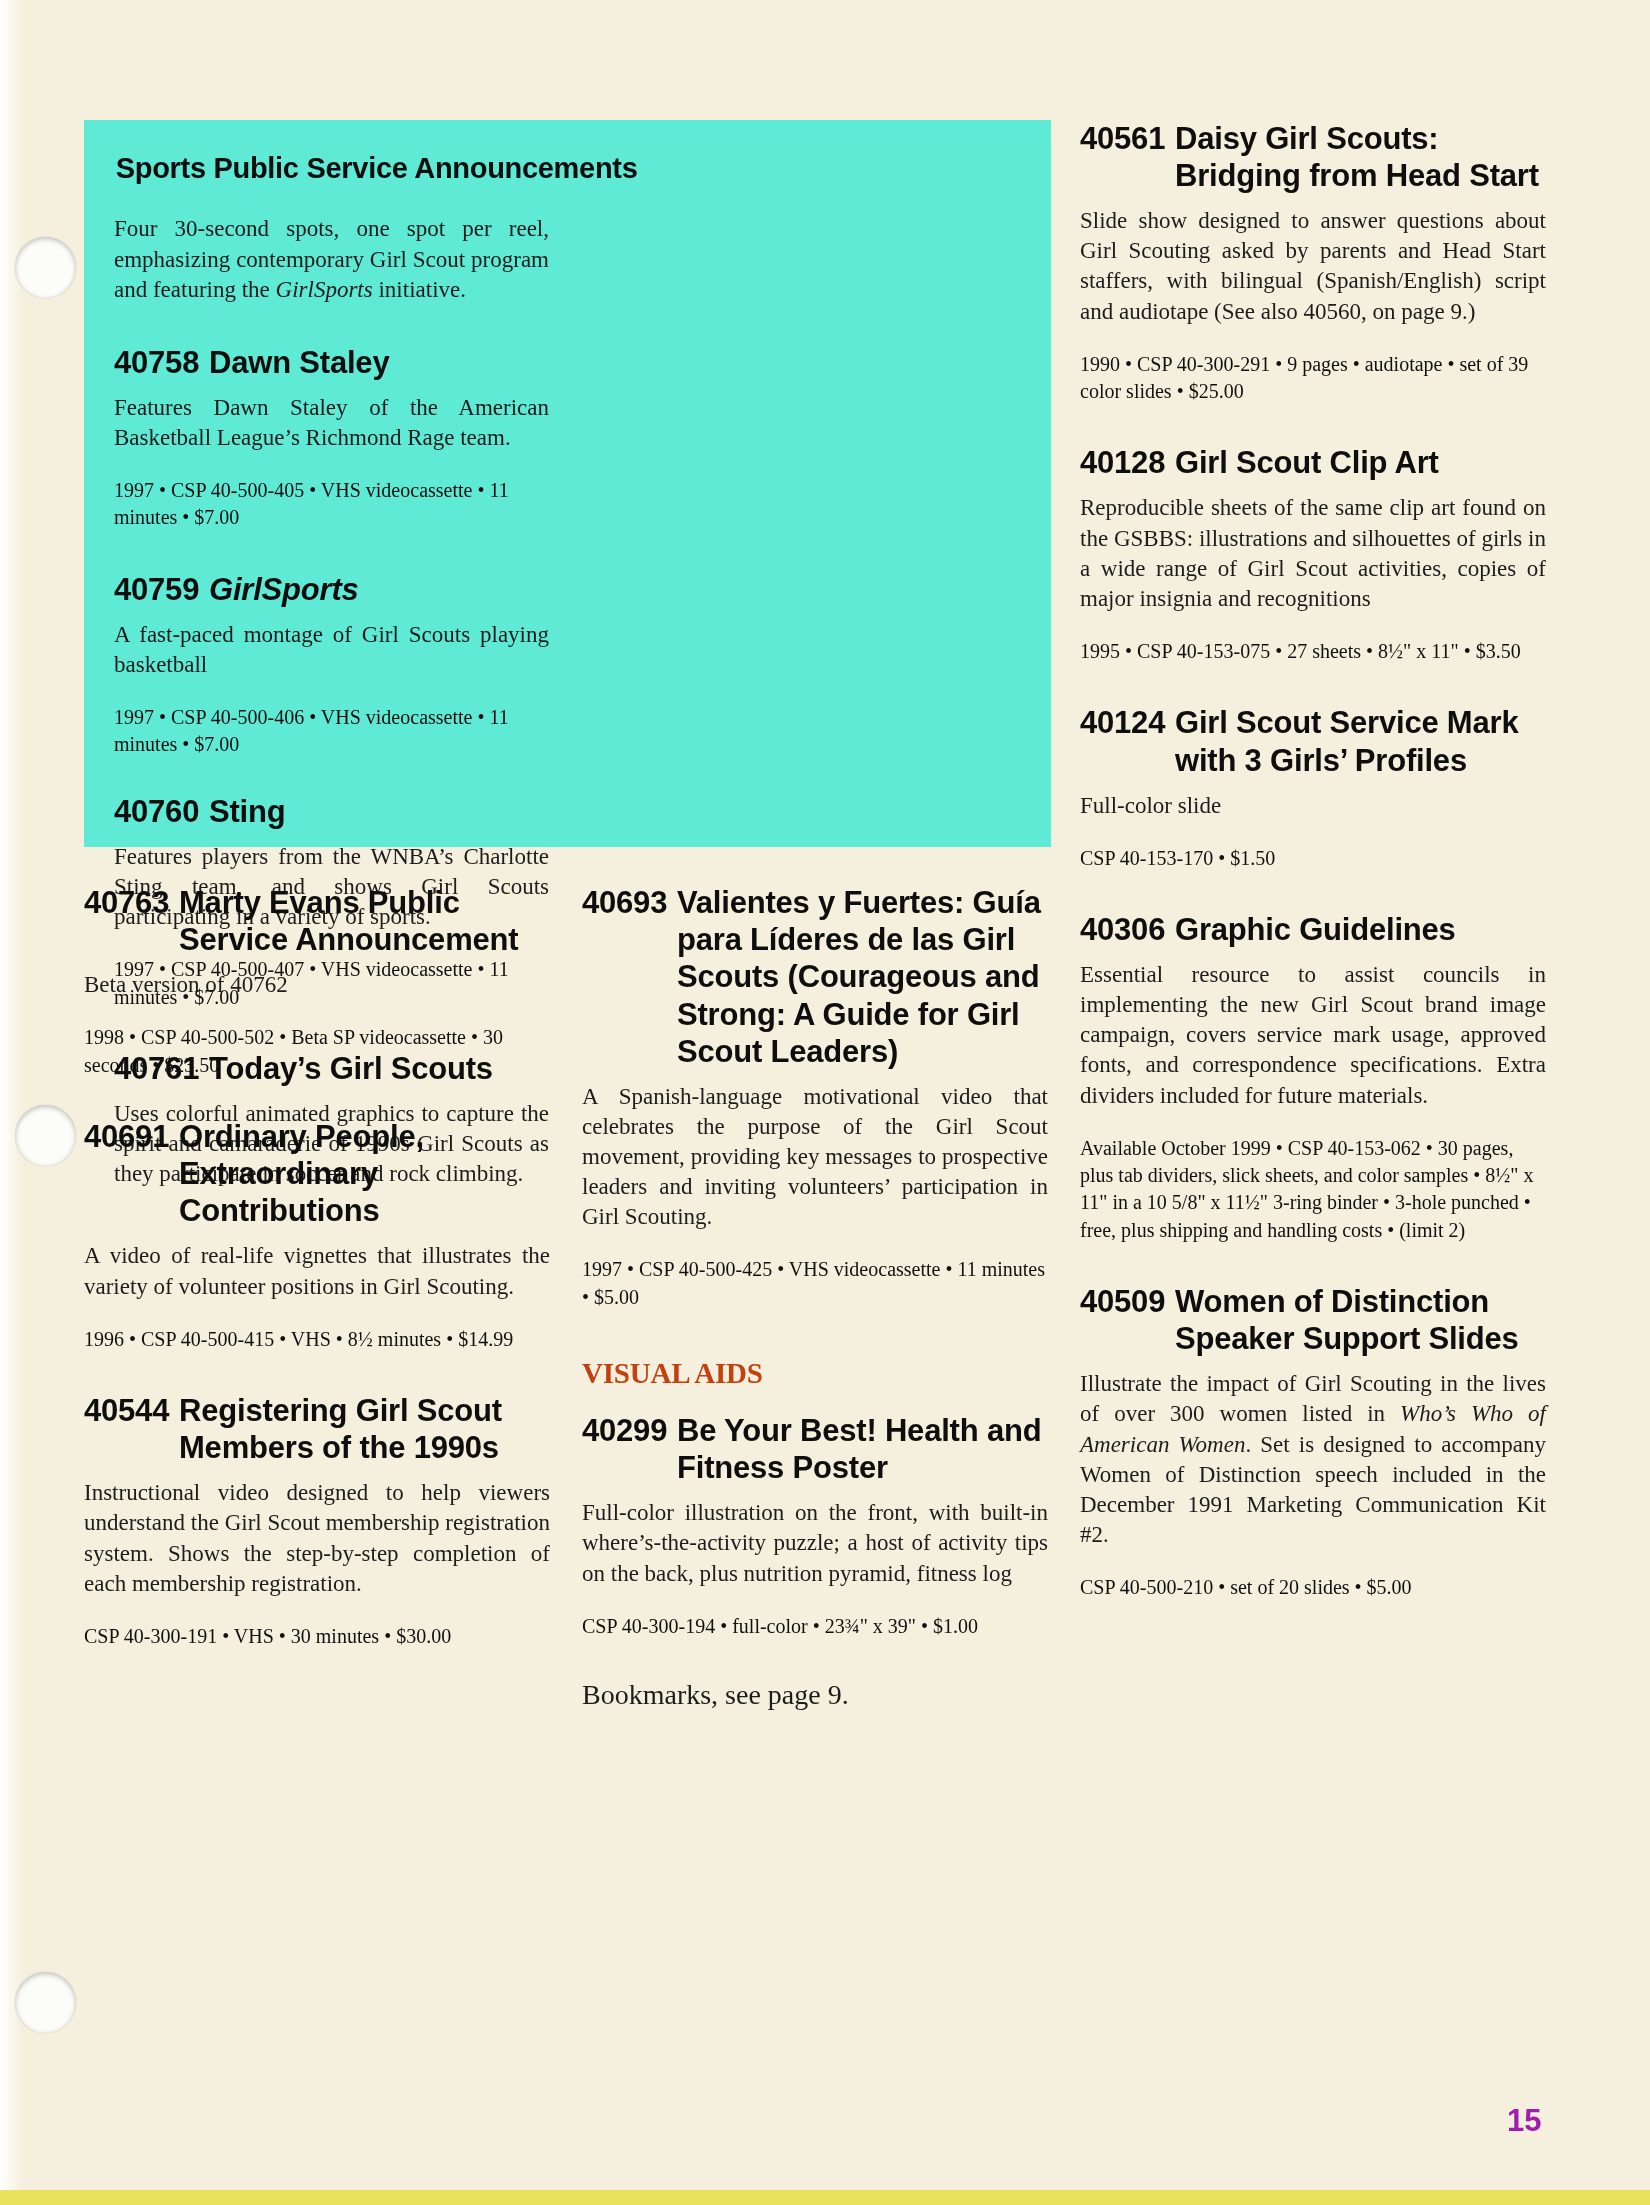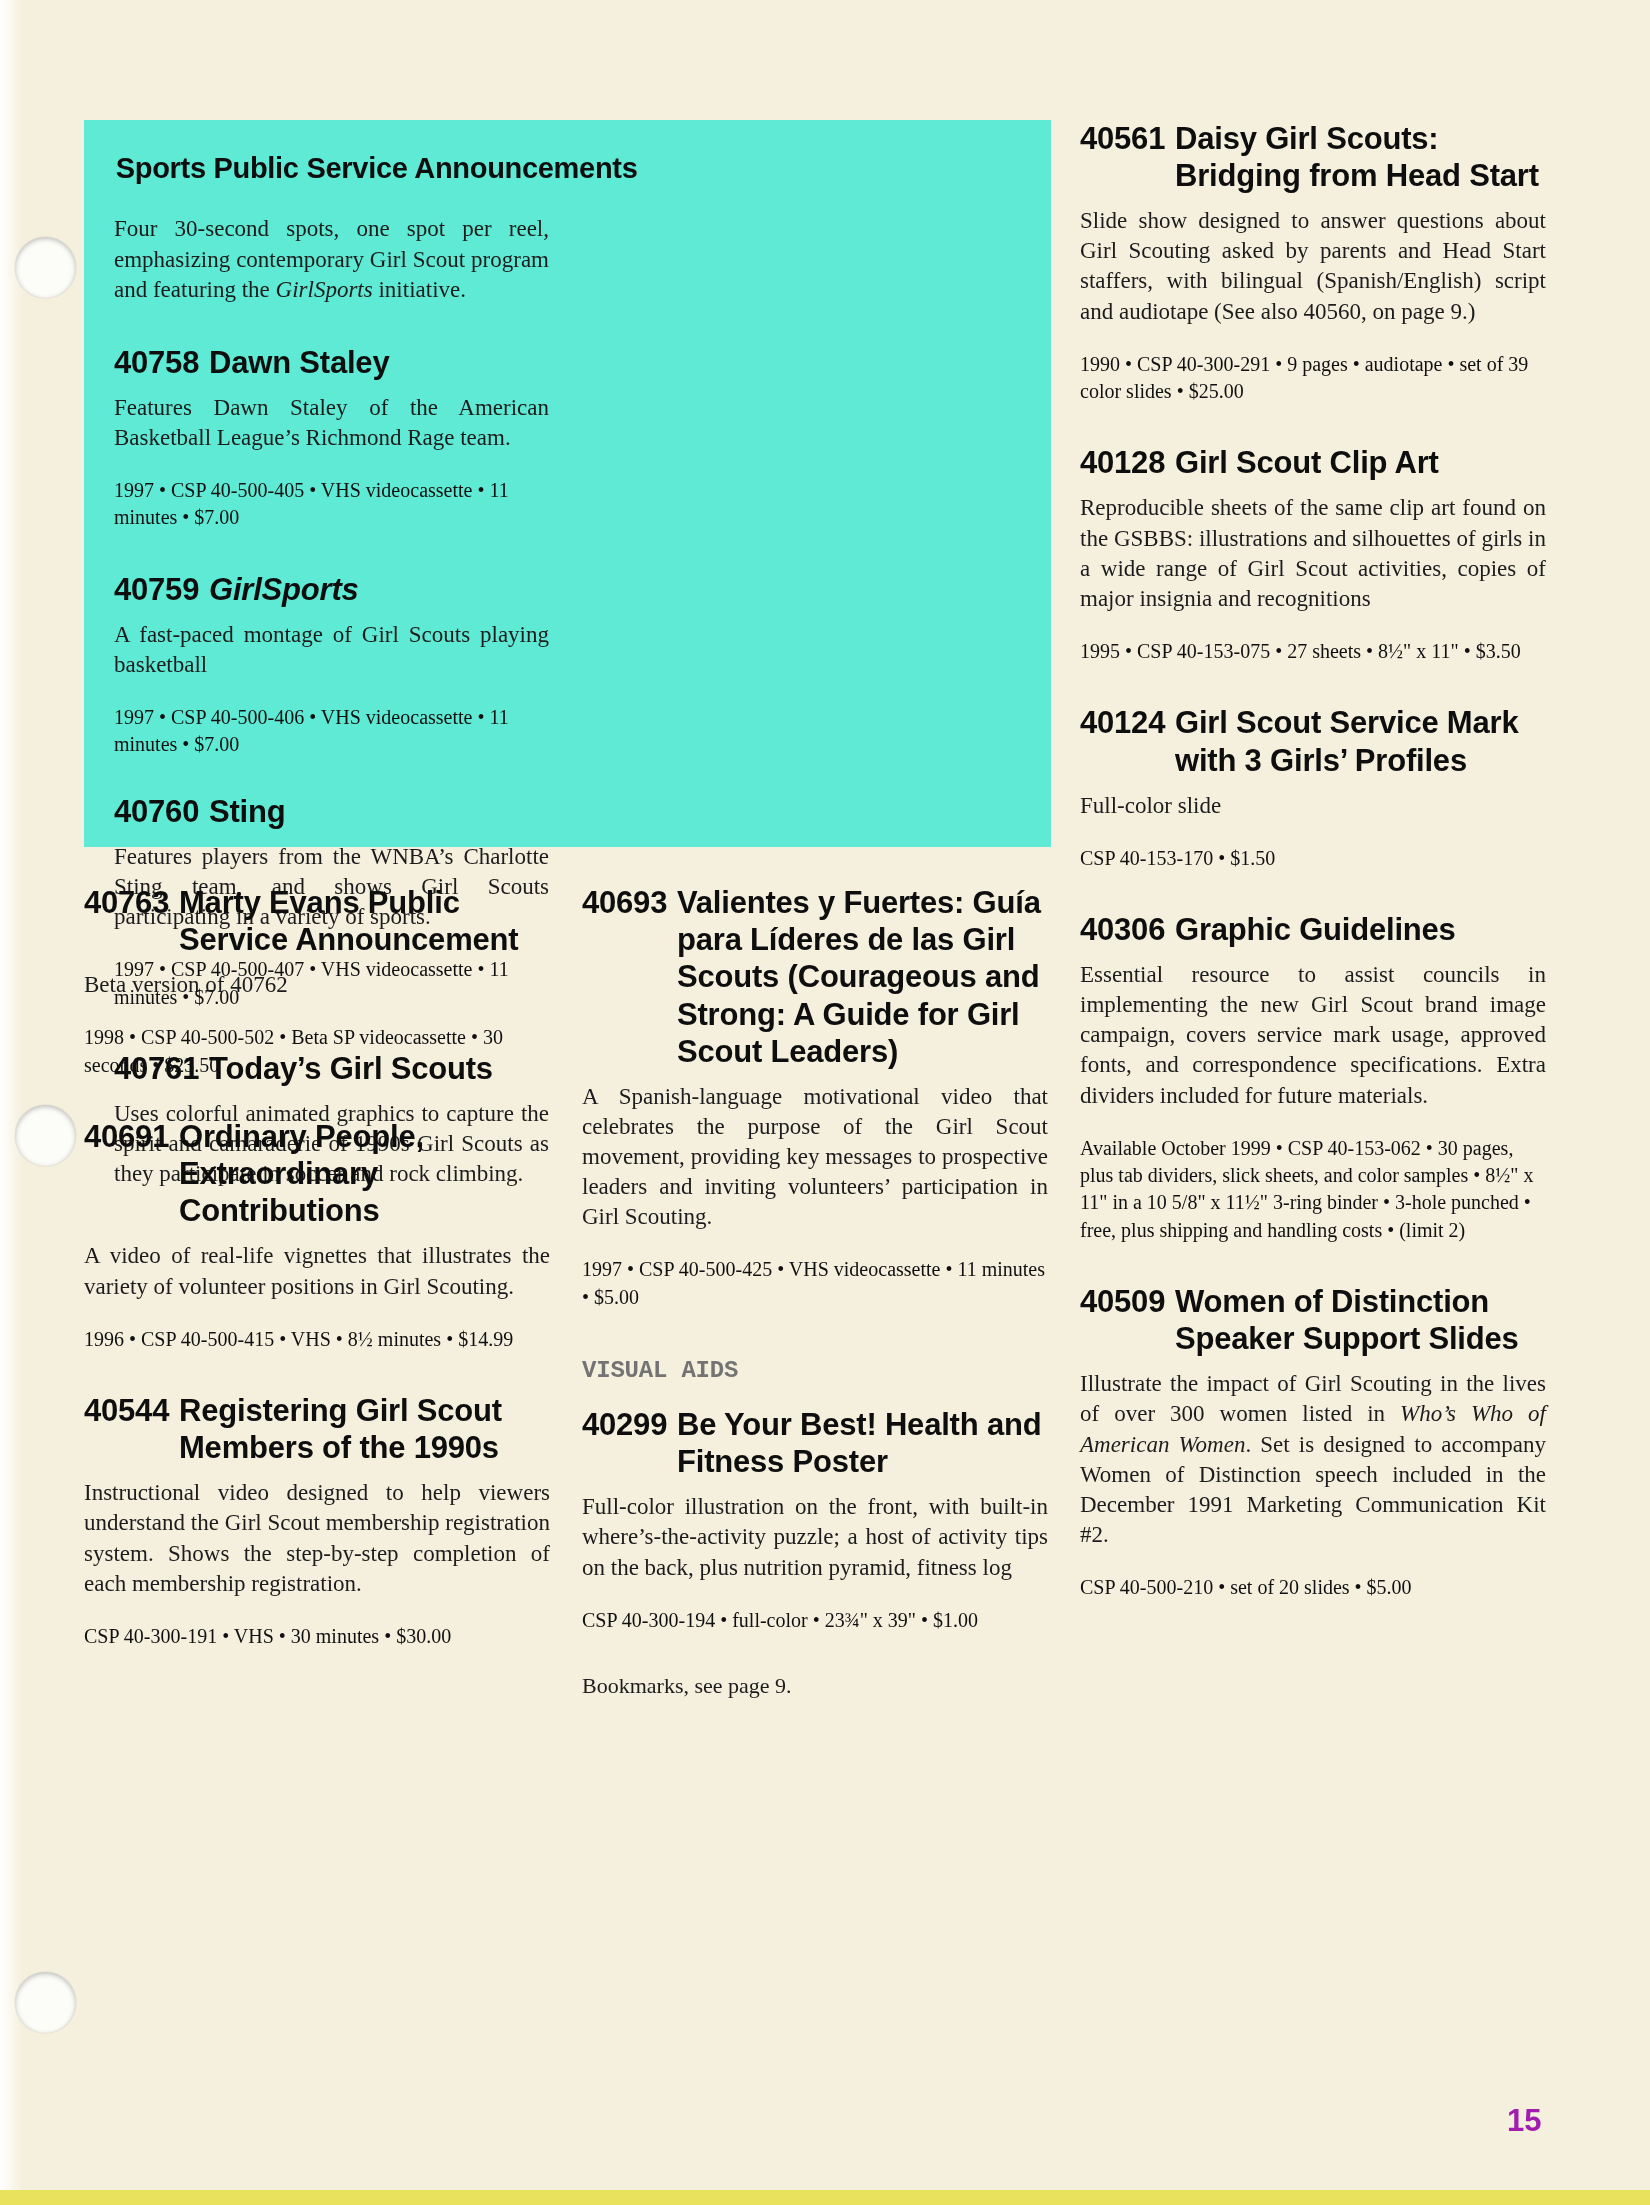--- a/index.html
+++ b/index.html
@@ -36,23 +36,23 @@
 
   .item-title { display:flex; font-family:"Liberation Sans", sans-serif; font-weight:700;
                 font-size:31px; line-height:1.2; letter-spacing:-0.2px; color:#0e0e0e;
                 margin-bottom:11.8px; }
   .item-num  { flex:0 0 95px; }
   .item-name { flex:1; }
 
   .body  { font-size:23px; line-height:1.31; text-align:justify; margin-bottom:8.4px; }
   .specs { font-size:20px; line-height:1.37; font-weight:500; color:#101010;margin-top:24px; }
 
-  .section-heading { font-family:Liberation Mono, monospace; font-weight:700; font-size:24px;
-                     letter-spacing:-0.2px; color:#737373; margin-top:46px; margin-bottom:22px; }
-  .note { font-size:22px; margin-top:39px; }
+  .section-heading { font-family:Liberation Serif, serif; font-weight:700; font-size:29px;
+                     letter-spacing:-0.2px; color:#c2410c; margin-top:46px; margin-bottom:22px; }
+  .note { font-size:28px; margin-top:39px; }
 
   .page-num { position:absolute; left:1507px; top:2103px; font-family:"Liberation Sans", sans-serif;
               font-weight:700; font-size:31px; color:#a21caf; }
 </style>
 </head>
 <body>
 
 <div class="page">
 
   <div class="edge-left"></div>

